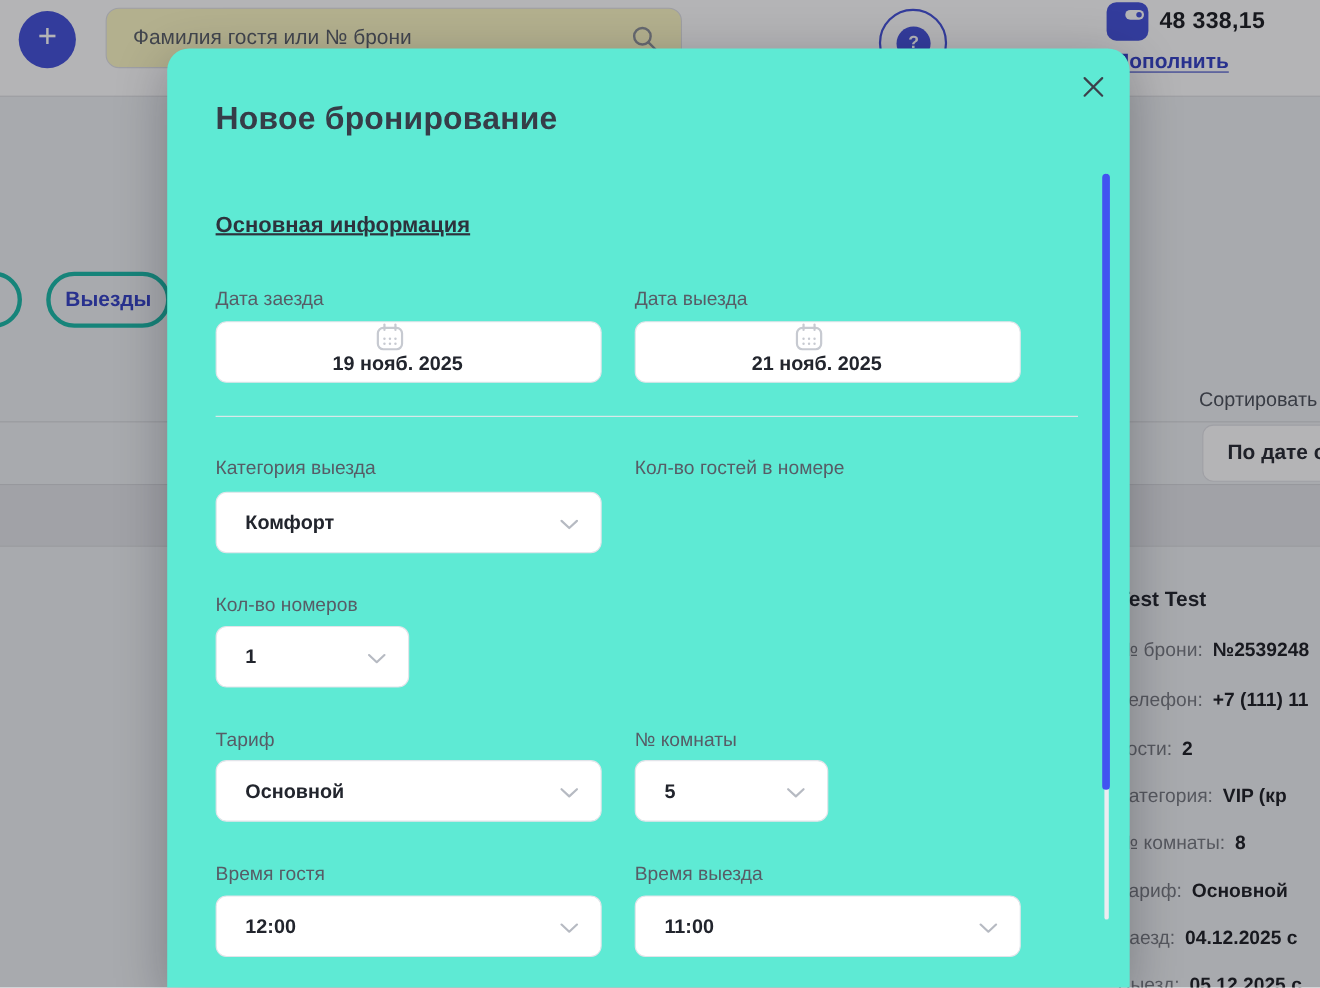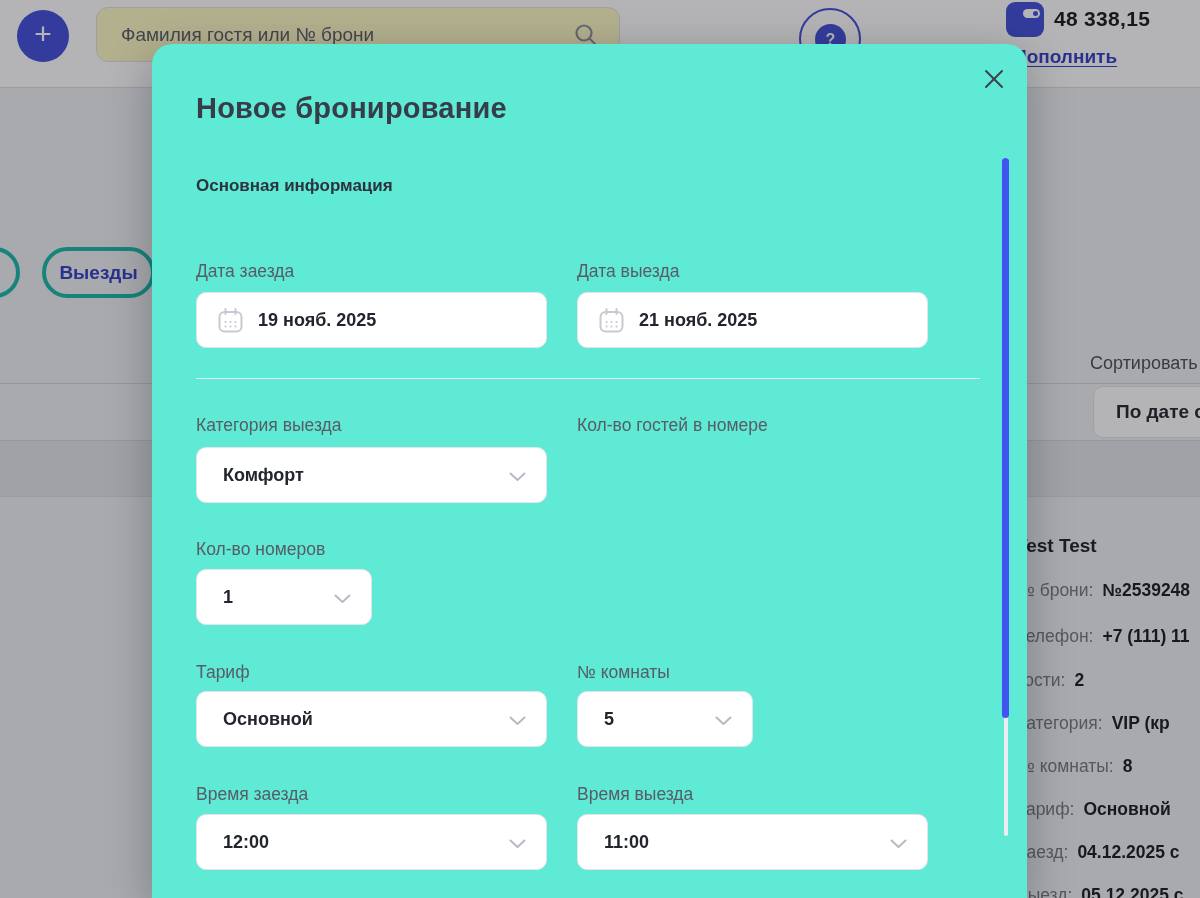--- a/index.html
+++ b/index.html
@@ -50,27 +50,27 @@
   .overlay { position:absolute; inset:0; background:rgba(27,28,34,0.33); }
 
   
   .modal { position:absolute; left:152px; top:44px; width:875px; height:854px; background:#5eead4;
            border-radius:20px 20px 0 0; box-shadow:0 12px 46px rgba(10,10,20,.28); }
   .close { position:absolute; left:827px; top:20px; width:30px; height:30px; cursor:pointer; display:flex; align-items:center; justify-content:center; }
   .scroll-track { position:absolute; left:852px; top:114px; width:4px; height:678px; background:#ececf1; border-radius:2px; }
   .scroll-thumb { position:absolute; left:850px; top:114px; width:7px; height:560px; background:#4153f1; border-radius:4px; cursor:grab; }
 
   .m-title { position:absolute; left:44px; top:48px; font-size:29px; font-weight:700; color:#363d48; letter-spacing:.2px; }
-  .m-section { position:absolute; left:44px; top:132px; font-size:17px; font-weight:700; color:#2d333d; }
+  .m-section { position:absolute; left:44px; top:150px; font-size:20px; font-weight:700; color:#2d333d;text-decoration:underline; }
   .m-divider { position:absolute; left:44px; top:334px; width:784px; height:1px; background:#e7e8ec; }
 
   .f-label { position:absolute; font-size:17.5px; color:#575c66; white-space:nowrap; }
   .field { position:absolute; height:56px; background:#ffffff; border:1.5px solid #e2e4e9; border-radius:10px;
            display:flex; align-items:center; padding:0 40px 0 26px; cursor:pointer; }
-  .field.date { padding-left:20px; }
+  .field.date { padding-left:20px;flex-direction:column; }
   .field .val { font-size:18px; font-weight:700; color:#22252d; white-space:nowrap; }
   .field .cal { margin-right:14px; flex:0 0 auto; display:flex; }
   .chev { position:absolute; right:20px; top:24px; }
   .w-wide { width:351px; } .w-small { width:176px; }
   .c1 { left:44px; } .c2 { left:425px;text-align:center; }
   .ly1 { top:217px; } .fy1 { top:248px; }
   .ly2 { top:371px; } .fy2 { top:403px; }
   .ly3 { top:495px; } .fy3 { top:525px; }
   .ly4 { top:618px; } .fy4 { top:647px; }
   .ly5 { top:740px; } .fy5 { top:770px; }
@@ -212,21 +212,21 @@
           <path d="M1.5 1.5 L8.5 8 L15.5 1.5" fill="none" stroke="#b6bac2" stroke-width="2" stroke-linecap="round" stroke-linejoin="round"></path>
         </svg>
     </div>
     <div class="field w-small c2 fy4">
       <span class="val">5</span>
       <svg class="chev" width="17" height="10" viewBox="0 0 17 10">
           <path d="M1.5 1.5 L8.5 8 L15.5 1.5" fill="none" stroke="#b6bac2" stroke-width="2" stroke-linecap="round" stroke-linejoin="round"></path>
         </svg>
     </div>
 
-    <div class="f-label c1 ly5">Время заезда</div>
+    <div class="f-label c1 ly5">Время гостя</div>
     <div class="f-label c2 ly5">Время выезда</div>
     <div class="field w-wide c1 fy5">
       <span class="val">12:00</span>
       <svg class="chev" width="17" height="10" viewBox="0 0 17 10">
           <path d="M1.5 1.5 L8.5 8 L15.5 1.5" fill="none" stroke="#b6bac2" stroke-width="2" stroke-linecap="round" stroke-linejoin="round"></path>
         </svg>
     </div>
     <div class="field w-wide c2 fy5">
       <span class="val">11:00</span>
       <svg class="chev" width="17" height="10" viewBox="0 0 17 10">

